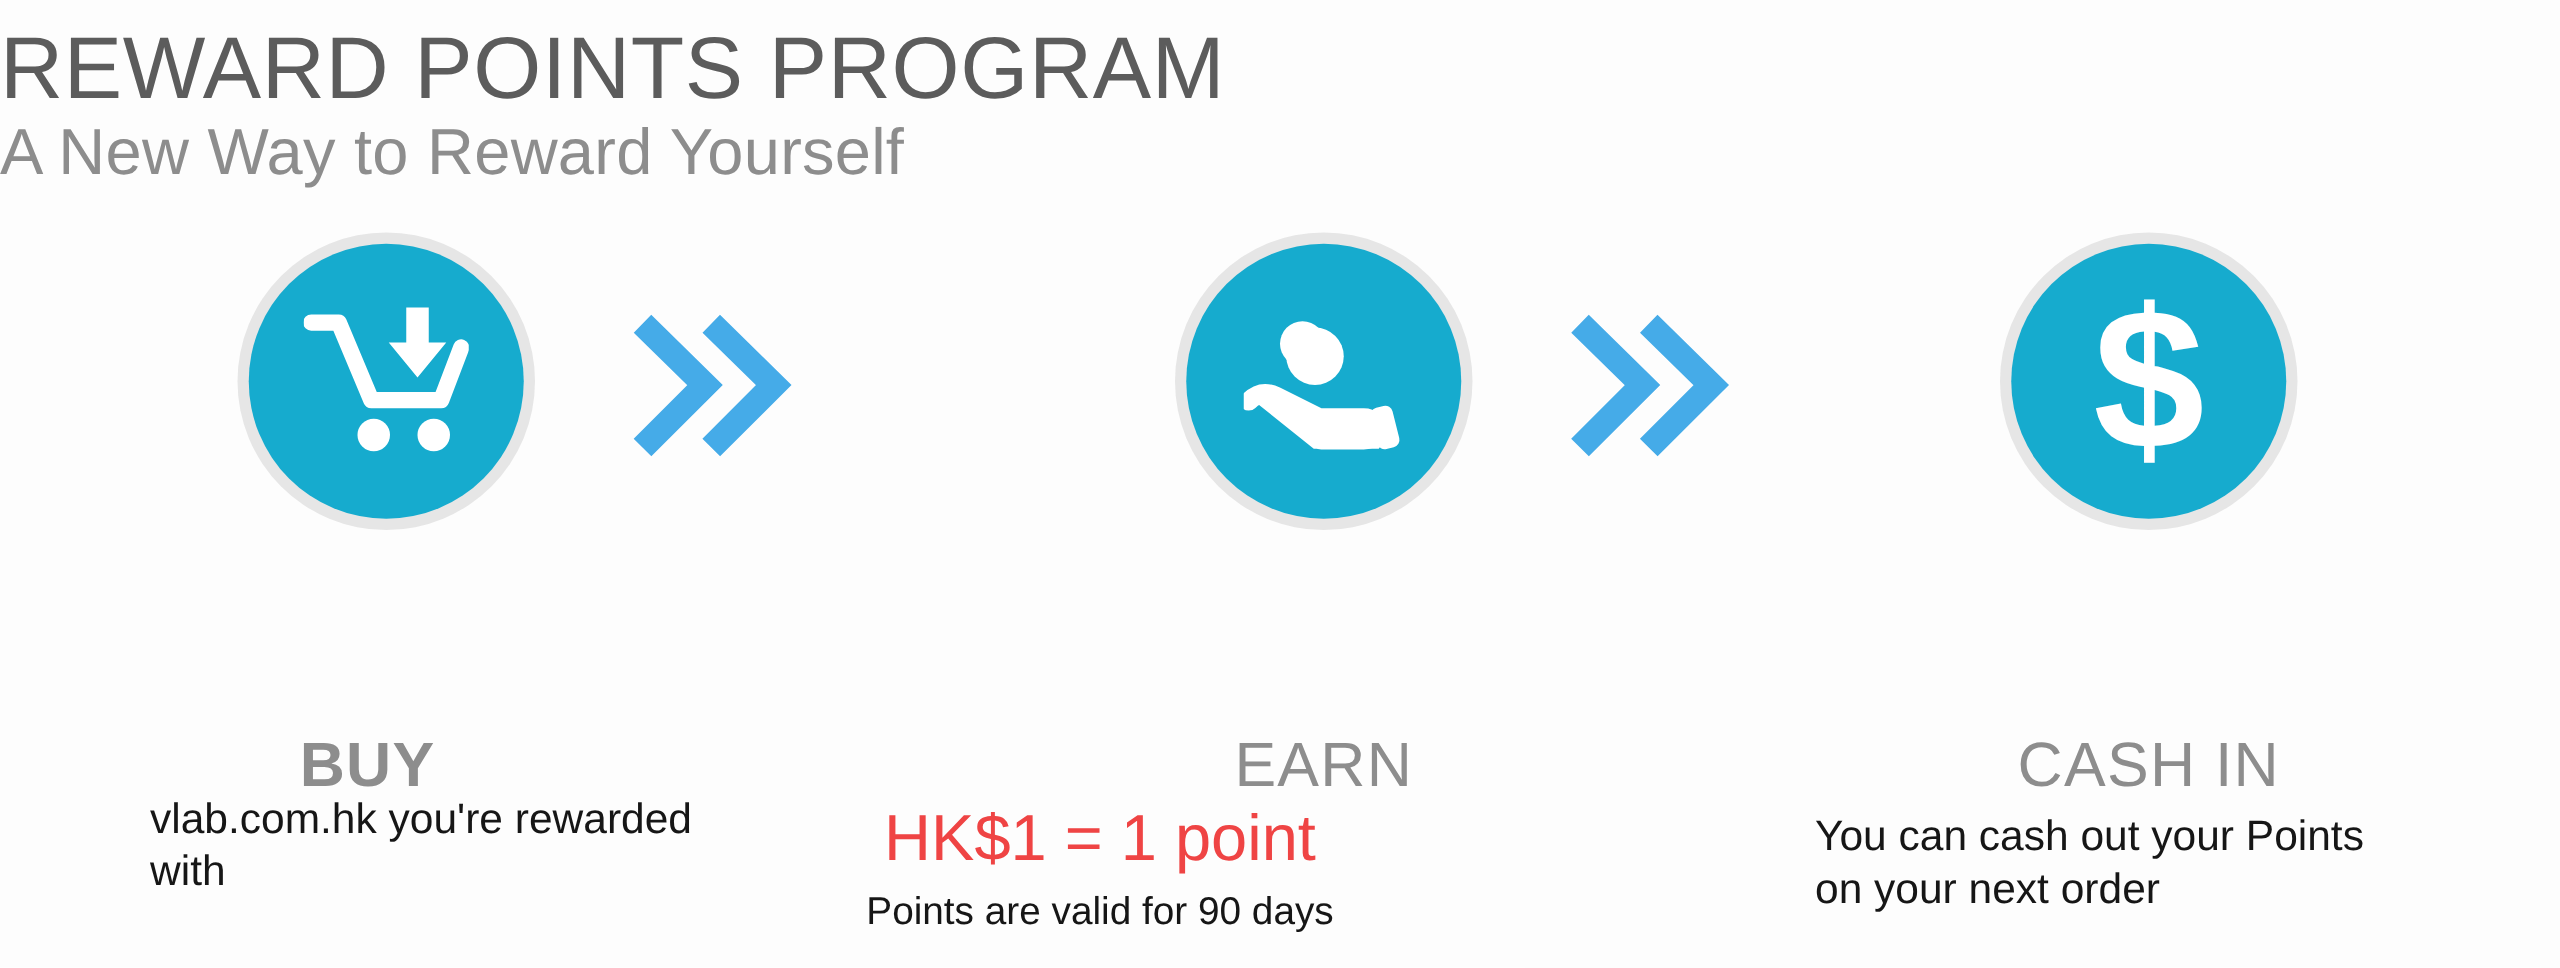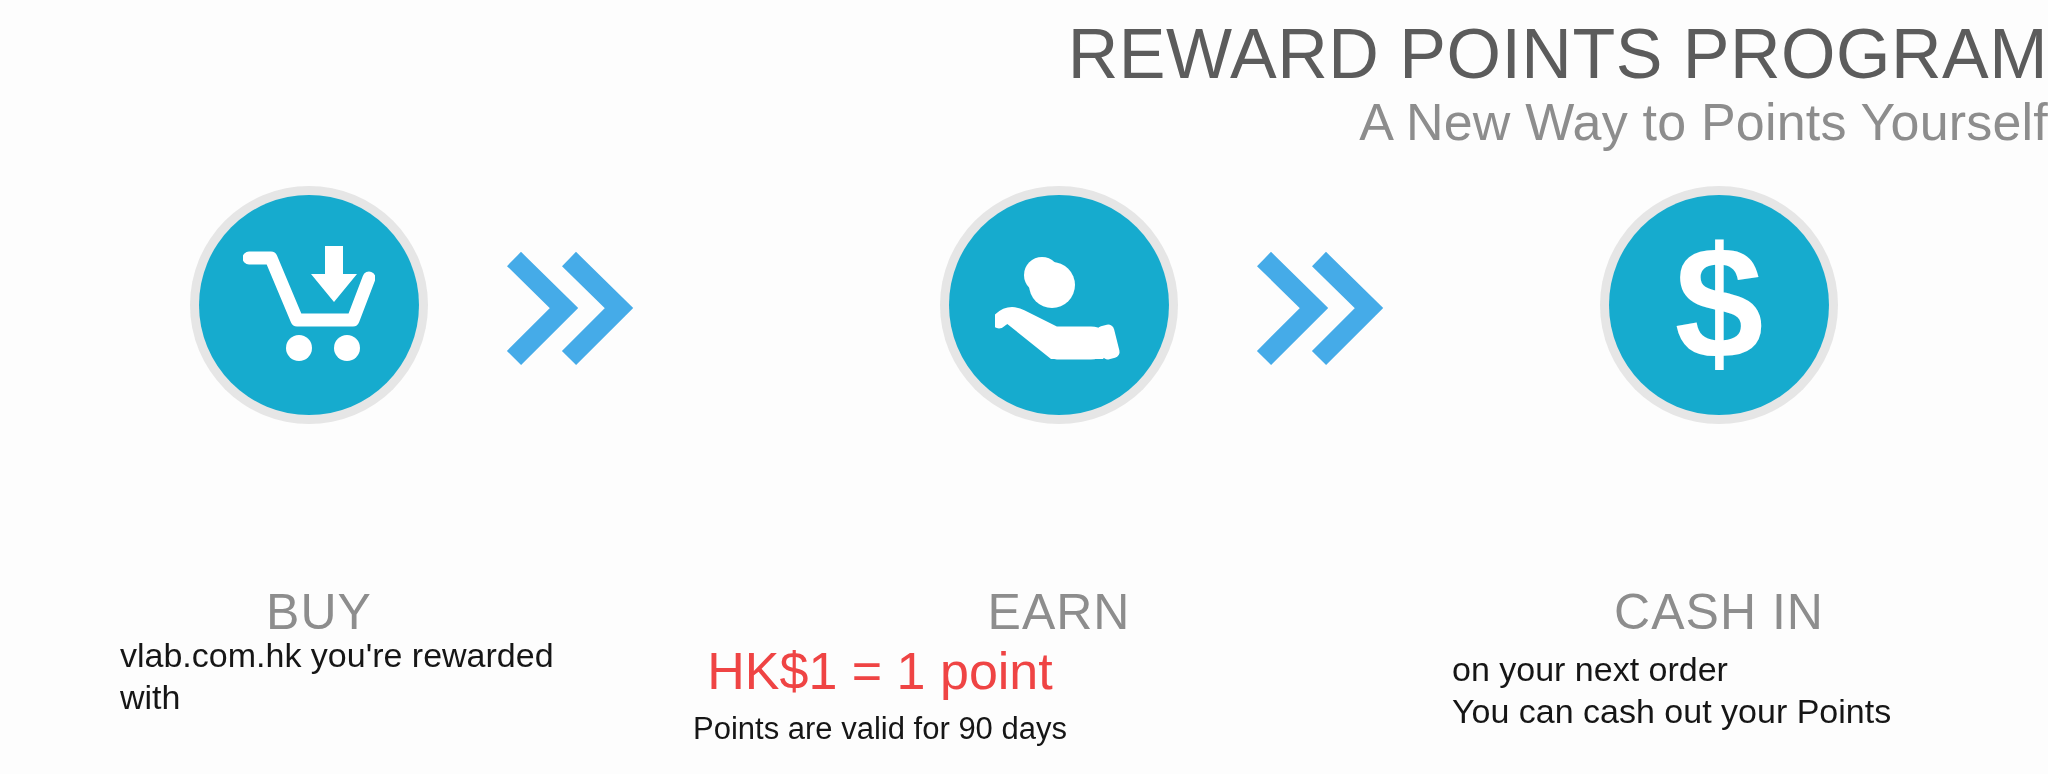--- a/index.html
+++ b/index.html
@@ -22,21 +22,21 @@
     background: #fdfdfd;
     overflow: hidden;
   }
 
   
   .header {
     position: absolute;
     left: 0;
     top: 16px;
     width: 2048px;
-    text-align: right;
+    text-align: left;
   }
   .title {
     font-size: 70px;
     line-height: 76px;
     letter-spacing: 0.5px;
     color: #5c5c5c;
     font-weight: 400;
     font-family: "Liberation Sans", sans-serif;
     white-space: nowrap;
   }
@@ -100,21 +100,21 @@
     top: 398px;
     width: 400px;
     text-align: center;
     font-size: 50px;
     line-height: 56px;
     color: #8d8d8d;
     letter-spacing: 1px;
     font-weight: 400;
     white-space: nowrap;
   }
-  .cap-buy  { left: 119px; }
+  .cap-buy  { left: 94px; font-weight: bold; }
   .cap-earn { left: 859px; }
   .cap-cash { left: 1519px; }
 
   
   .desc {
     position: absolute;
     color: #161616;
     font-size: 34px;
     line-height: 42px;
     font-weight: 400;
@@ -151,21 +151,21 @@
   }
   .desc-line { display: block; }
 </style>
 </head>
 <body>
 
 <div id="stage">
 
   <div class="header">
     <div class="title">REWARD POINTS PROGRAM</div>
-    <div class="subtitle">A New Way to Points Yourself</div>
+    <div class="subtitle">A New Way to Reward Yourself</div>
   </div>
 
   <div class="steps">
 
     <div class="circle-wrap wrap-buy">
       <div class="circle">
         <span>
           <svg width="132" height="122" viewBox="0 0 132 122" aria-hidden="true">
             <g fill="none" stroke="#ffffff" stroke-width="13" stroke-linecap="round" stroke-linejoin="round">
               <path d="M6 14 h22 l26 62 h56 l16 -42"></path>
@@ -234,17 +234,17 @@
     <span class="desc-line">vlab.com.hk you're rewarded with</span>
 
   </div>
 
   <div class="desc desc-earn">
     <span class="big">HK$1 = 1 point</span>
     <span class="small">Points are valid for 90 days</span>
   </div>
 
   <div class="desc desc-cash">
+    <span class="desc-line">You can cash out your Points</span>
     <span class="desc-line">on your next order</span>
-    <span class="desc-line">You can cash out your Points</span>
   </div>
 
 </div>
 
 </body></html>

